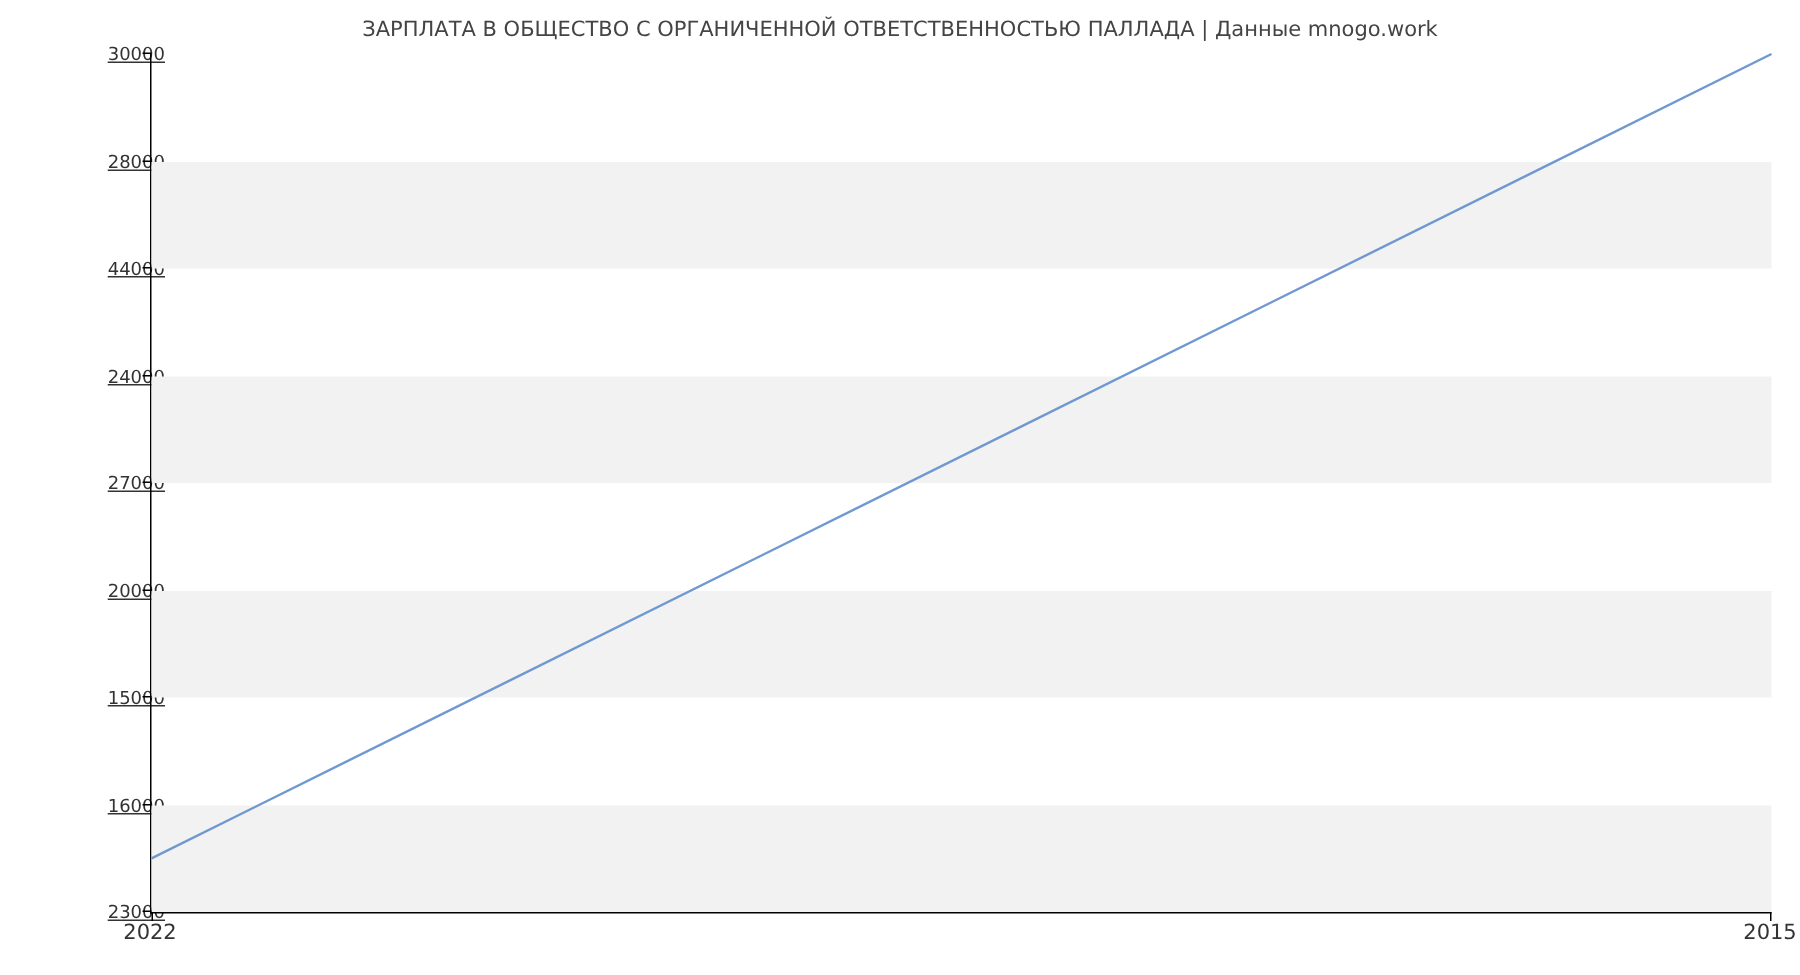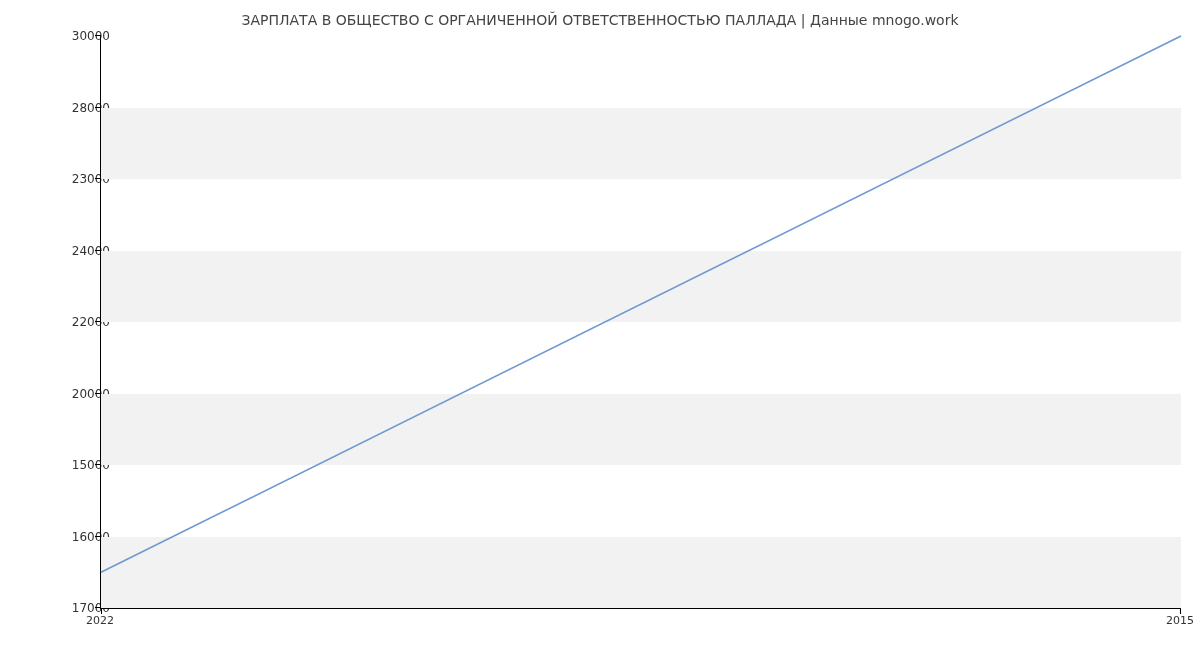--- a/index.html
+++ b/index.html
@@ -50,32 +50,33 @@
     background: #000000;
   }
   .ylabel {
     position: absolute;
     right: 1090px;
     width: 80px;
     text-align: right;
     font-size: 12px;
     color: #333333;
     transform: translateY(-50%);
+    text-decoration: underline;
   }
   .tick-x {
     position: absolute;
     bottom: -6px;
     width: 1px;
     height: 6px;
     background: #000000;
   }
   .xlabel {
     position: absolute;
     top: 614px;
-    font-size: 11px;
+    font-size: 14px;
     color: #333333;
     transform: translateX(-50%);
   }
   .line {
     position: absolute;
     inset: 0;
     width: 100%;
     height: 100%;
     overflow: visible;
   }
@@ -85,27 +86,27 @@
     fill: none;
   }
 </style>
 </head>
 <body>
 
 <div class="page">
 
   <div class="title">ЗАРПЛАТА В ОБЩЕСТВО С ОРГАНИЧЕННОЙ ОТВЕТСТВЕННОСТЬЮ ПАЛЛАДА | Данные mnogo.work</div>
 
-  <div class="ylabel" style="top:608px">17000</div>
+  <div class="ylabel" style="top:608px">23000</div>
   <div class="ylabel" style="top:536.5px">16000</div>
   <div class="ylabel" style="top:465px">15000</div>
   <div class="ylabel" style="top:393.5px">20000</div>
-  <div class="ylabel" style="top:322px">22000</div>
+  <div class="ylabel" style="top:322px">27000</div>
   <div class="ylabel" style="top:250.5px">24000</div>
-  <div class="ylabel" style="top:179px">23000</div>
+  <div class="ylabel" style="top:179px">44000</div>
   <div class="ylabel" style="top:107.5px">28000</div>
   <div class="ylabel" style="top:36px">30000</div>
 
   <div class="xlabel" style="left:100px">2022</div>
   <div class="xlabel" style="left:1180px">2015</div>
 
   <div class="plot-area">
 
     <div class="band" style="bottom:0px;    height:71.5px"></div>
     <div class="band" style="bottom:143px;  height:71.5px"></div>

